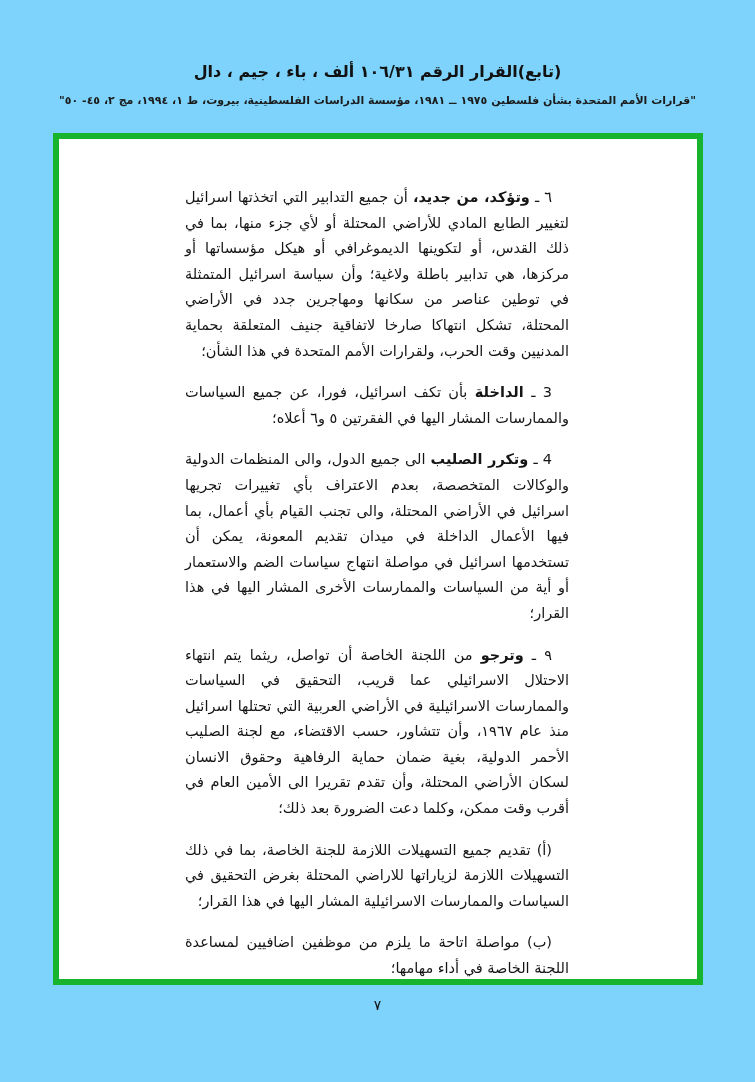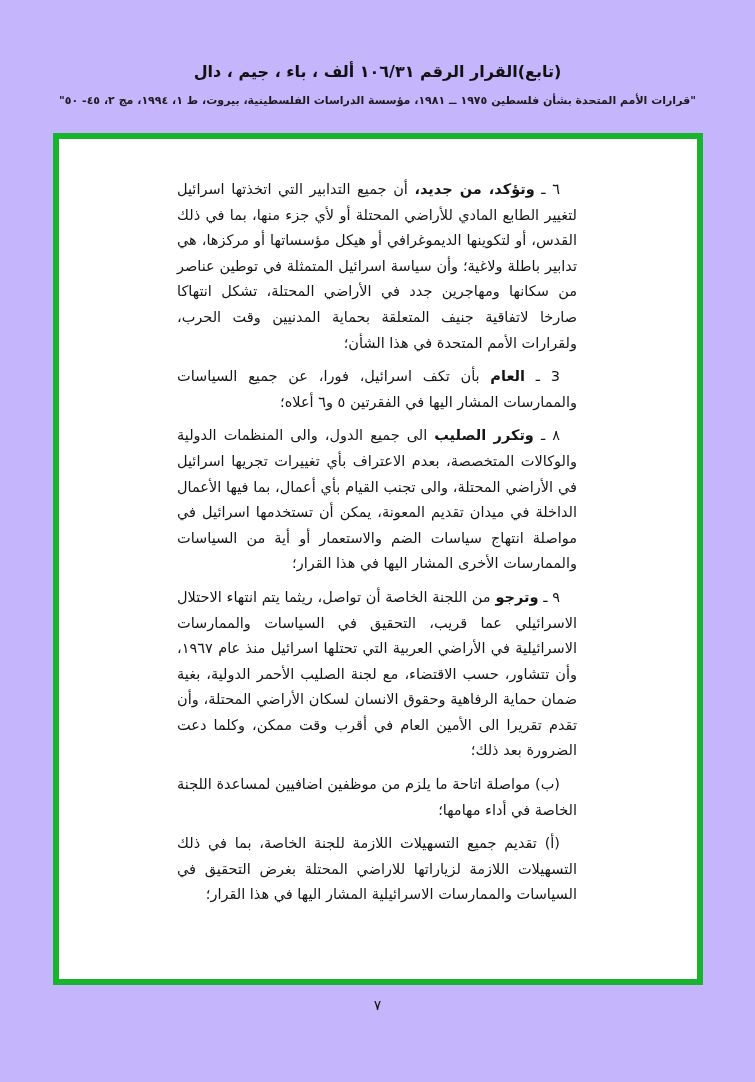--- a/index.html
+++ b/index.html
@@ -1,19 +1,19 @@
 <!DOCTYPE html>
 <html lang="ar"><head>
 <meta charset="utf-8">
 <style>
   html,body{margin:0;padding:0;background:#ffffff;}
   .page{
     position:relative;
     width:755px;height:1082px;
-    background:#c4b5fd;
+    background:#7dd3fc;
     font-family:"DejaVu Sans",sans-serif;
     overflow:hidden;
     color:#161616;
   }
   .title{
     position:absolute;top:62px;left:0;right:0;
     margin:0;
     direction:rtl;
     text-align:center;
     font-size:16px;
@@ -40,21 +40,21 @@
   .text-block{
     position:absolute;
     top:30px;left:110px;right:112px;
     direction:rtl;
     text-align:justify;
     font-size:14.5px;
     line-height:25.6px;
     color:#151515;
   }
   .text-block p{
-    margin:8px;
+    margin:16px;
     text-indent:17px; 
   }
   .text-block b{font-weight:bold;}
   .pageno{
     position:absolute;top:997px;left:0;right:0;
     text-align:center;
     font-size:14px;
     color:#111;
   }
 </style>
@@ -65,29 +65,29 @@
 
   <h1 class="title">(تابع)القرار الرقم ١٠٦/٣١ ألف ، باء ، جيم ، دال</h1>
 
   <div class="source">"قرارات الأمم المتحدة بشأن فلسطين ١٩٧٥ ــ ١٩٨١، مؤسسة الدراسات الفلسطينية، بيروت، ط ١، ١٩٩٤، مج ٢، ٤٥- ٥٠"</div>
 
   <div class="frame" style="border-color: rgb(25, 180, 45);">
     <div class="text-block" style="color: rgb(21, 21, 21);">
 
       <p><span>٦ ـ </span><b>وتؤكد، من جديد،</b><span> أن جميع التدابير التي اتخذتها اسرائيل لتغيير الطابع المادي للأراضي المحتلة أو لأي جزء منها، بما في ذلك القدس، أو لتكوينها الديموغرافي أو هيكل مؤسساتها أو مركزها، هي تدابير باطلة ولاغية؛ وأن سياسة اسرائيل المتمثلة في توطين عناصر من سكانها ومهاجرين جدد في الأراضي المحتلة، تشكل انتهاكا صارخا لاتفاقية جنيف المتعلقة بحماية المدنيين وقت الحرب، ولقرارات الأمم المتحدة في هذا الشأن؛</span></p>
 
-      <p><span>3 ـ </span><b>العام</b><span> بأن تكف اسرائيل، فورا، عن جميع السياسات والممارسات المشار اليها في الفقرتين ٥ و٦ أعلاه؛</span></p>
+      <p><span>3 ـ </span><b>الداخلة</b><span> بأن تكف اسرائيل، فورا، عن جميع السياسات والممارسات المشار اليها في الفقرتين ٥ و٦ أعلاه؛</span></p>
 
-      <p><span>٨ ـ </span><b>وتكرر الصليب</b><span> الى جميع الدول، والى المنظمات الدولية والوكالات المتخصصة، بعدم الاعتراف بأي تغييرات تجريها اسرائيل في الأراضي المحتلة، والى تجنب القيام بأي أعمال، بما فيها الأعمال الداخلة في ميدان تقديم المعونة، يمكن أن تستخدمها اسرائيل في مواصلة انتهاج سياسات الضم والاستعمار أو أية من السياسات والممارسات الأخرى المشار اليها في هذا القرار؛</span></p>
+      <p><span>4 ـ </span><b>وتكرر الصليب</b><span> الى جميع الدول، والى المنظمات الدولية والوكالات المتخصصة، بعدم الاعتراف بأي تغييرات تجريها اسرائيل في الأراضي المحتلة، والى تجنب القيام بأي أعمال، بما فيها الأعمال الداخلة في ميدان تقديم المعونة، يمكن أن تستخدمها اسرائيل في مواصلة انتهاج سياسات الضم والاستعمار أو أية من السياسات والممارسات الأخرى المشار اليها في هذا القرار؛</span></p>
 
       <p><span>٩ ـ </span><b>وترجو</b><span> من اللجنة الخاصة أن تواصل، ريثما يتم انتهاء الاحتلال الاسرائيلي عما قريب، التحقيق في السياسات والممارسات الاسرائيلية في الأراضي العربية التي تحتلها اسرائيل منذ عام ١٩٦٧، وأن تتشاور، حسب الاقتضاء، مع لجنة الصليب الأحمر الدولية، بغية ضمان حماية الرفاهية وحقوق الانسان لسكان الأراضي المحتلة، وأن تقدم تقريرا الى الأمين العام في أقرب وقت ممكن، وكلما دعت الضرورة بعد ذلك؛</span></p>
 
 
+      <p><span></span><b></b><span>(أ) تقديم جميع التسهيلات اللازمة للجنة الخاصة، بما في ذلك التسهيلات اللازمة لزياراتها للاراضي المحتلة بغرض التحقيق في السياسات والممارسات الاسرائيلية المشار اليها في هذا القرار؛</span></p>
+
       <p><span></span><b></b><span>(ب) مواصلة اتاحة ما يلزم من موظفين اضافيين لمساعدة اللجنة الخاصة في أداء مهامها؛</span></p>
-
-      <p><span></span><b></b><span>(أ) تقديم جميع التسهيلات اللازمة للجنة الخاصة، بما في ذلك التسهيلات اللازمة لزياراتها للاراضي المحتلة بغرض التحقيق في السياسات والممارسات الاسرائيلية المشار اليها في هذا القرار؛</span></p>
 
     </div>
   </div>
 
   <div class="pageno">٧</div>
 
 </div>
 
 </body></html>

